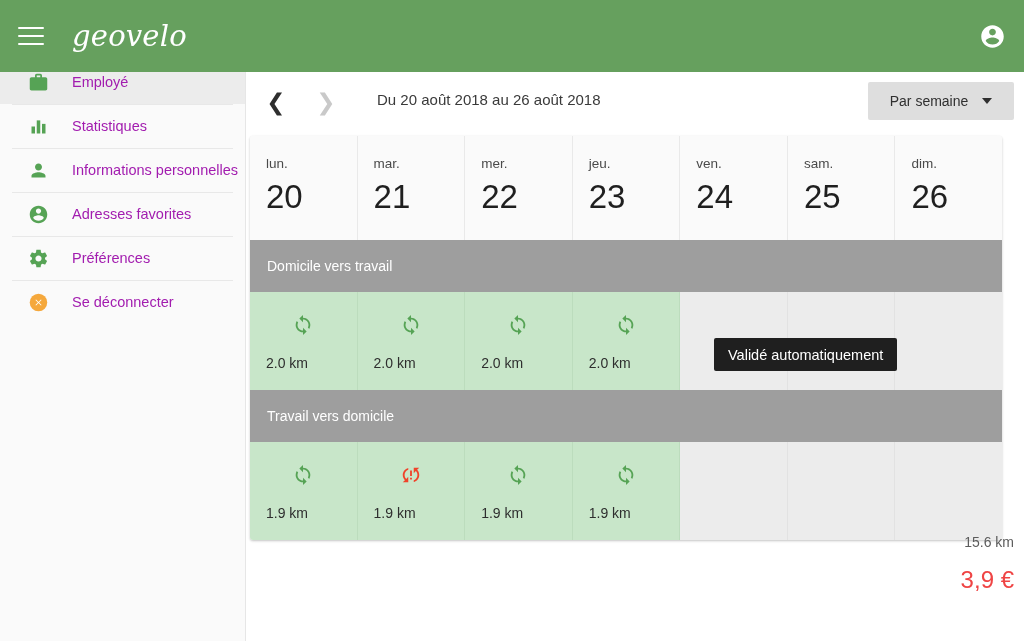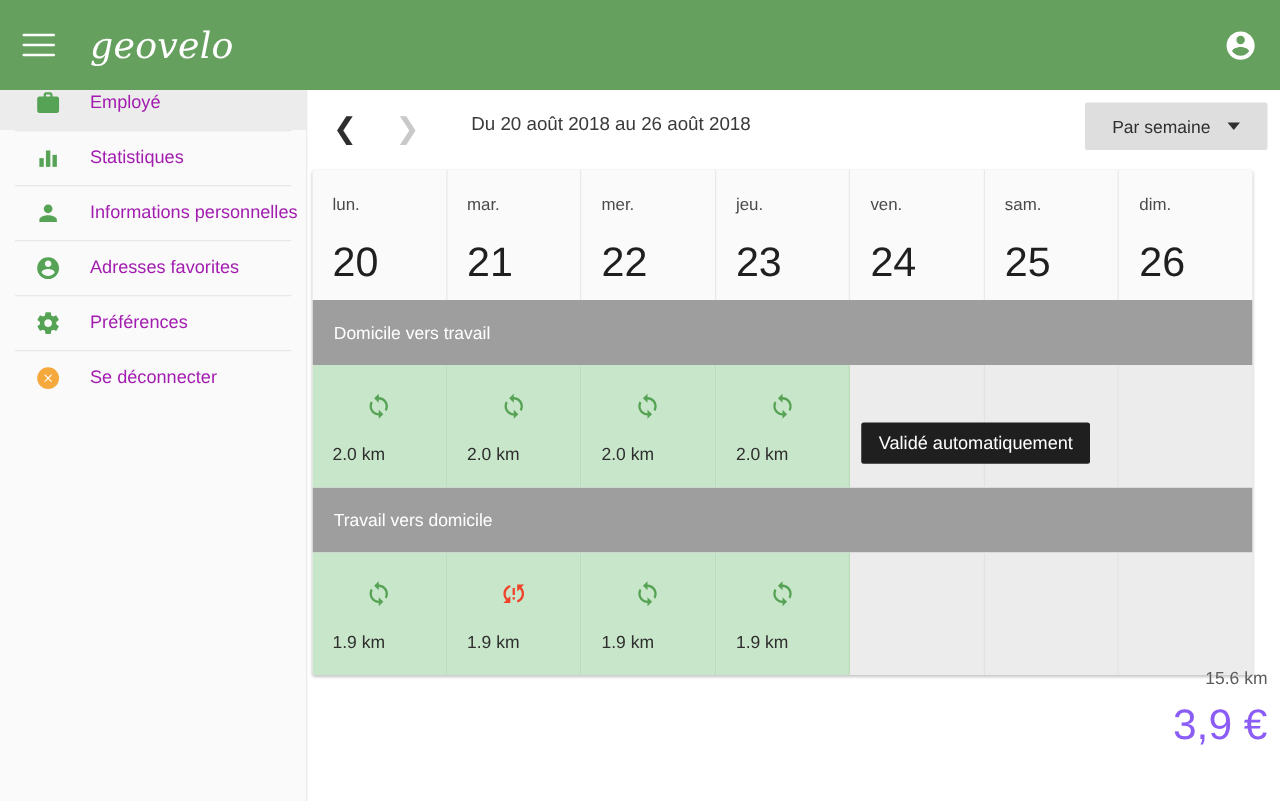--- a/index.html
+++ b/index.html
@@ -203,21 +203,21 @@
   .dow {
     font-size: 13.5px;
     color: #4a4a4a;
     line-height: 16px;
   }
   .dnum {
     font-size: 33px;
     color: #1f1f1f;
     line-height: 42px;
     font-weight: 400;
-    margin-top: 17px;
+    margin-top: 4px;
   }
 
   .band {
     height: 52px;
     background: #9e9e9e;
     display: flex;
     align-items: center;
     padding-left: 17px;
     box-sizing: border-box;
   }
@@ -255,21 +255,21 @@
     left: 16px;
     bottom: 19px;
     font-size: 14px;
     color: #2e2e2e;
     margin-top: 37px;
   }
 
   
   .tooltip {
     position: absolute;
-    left: 689px;
+    left: 714px;
     top: 338px;
     height: 33px;
     padding: 0 14px;
     background: #1f1f1f;
     color: #ffffff;
     font-size: 14.5px;
     display: flex;
     align-items: center;
     border-radius: 2px;
     z-index: 25;
@@ -282,22 +282,22 @@
     right: 10px;
     top: 472px;
     text-align: right;
   }
   .total-km {
     font-size: 14px;
     color: #5c5c5c;
     line-height: 20px;
   }
   .total-eur {
-    font-size: 34px;
-    color: #8b5cf6;
+    font-size: 24px;
+    color: #ef4444;
     line-height: 44px;
     margin-top: 6px;
   }
 </style>
 </head>
 <body>
 
 <div class="app-header">
   <div class="hamburger">
     <span></span>

